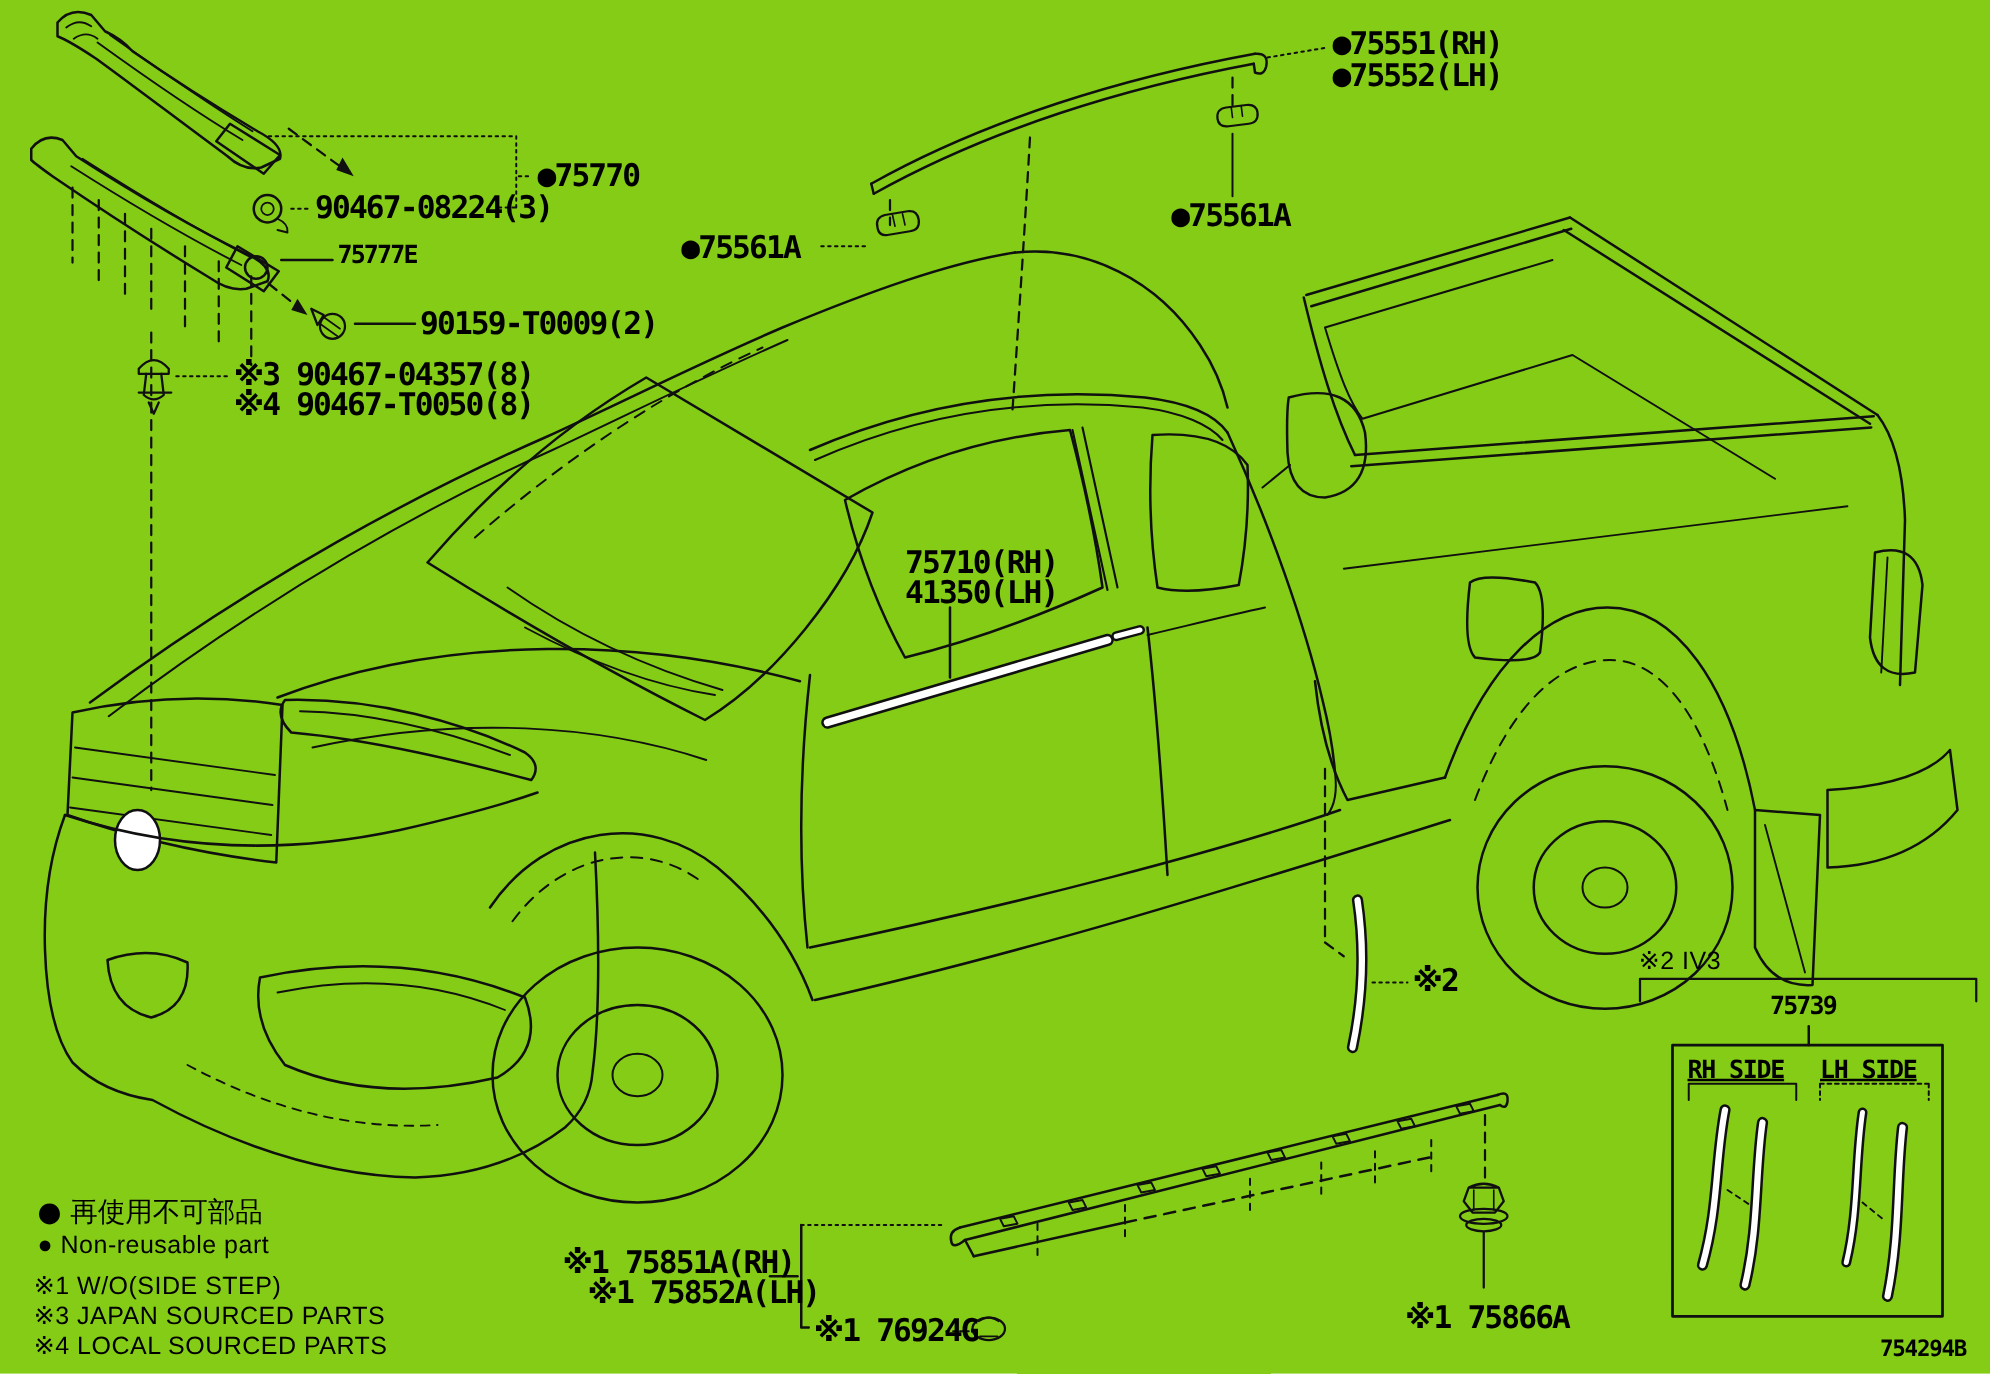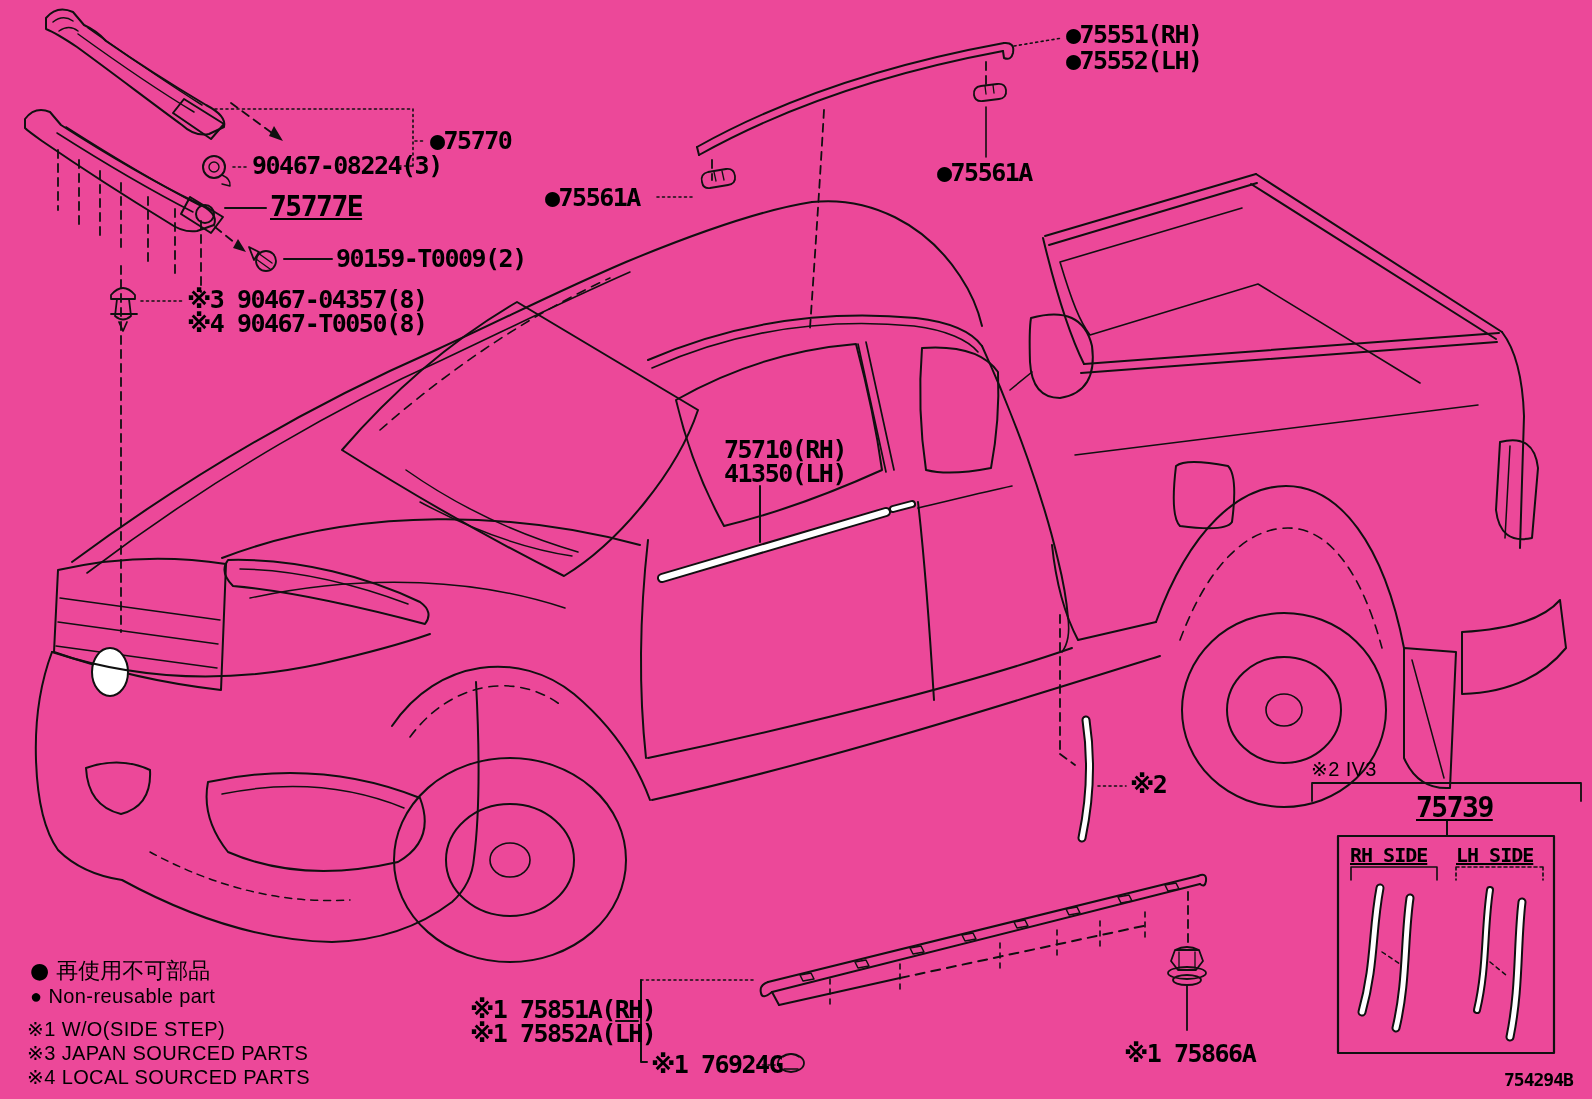--- a/index.html
+++ b/index.html
@@ -1,21 +1,21 @@
 <!DOCTYPE html>
 <html><head>
 <meta charset="utf-8">
 <style>
   html,body{margin:0;padding:0;background:#fff;}
-  .stage{position:relative;width:1592px;height:1099px;background:#ec4899;overflow:hidden;
+  .stage{position:relative;width:1592px;height:1099px;background:#84cc16;overflow:hidden;
          font-family:"DejaVu Sans Mono","DejaVu Sans",monospace;color:#000;}
   .stage svg{position:absolute;left:0;top:0;}
   .lbl{position:absolute;white-space:nowrap;line-height:1.02;color:#000;}
   .pn{font:700 25px/1.02 "DejaVu Sans Mono","DejaVu Sans",monospace;letter-spacing:-1.5px;}
-  .pn.big{font-size:28px;text-decoration:underline;}
+  .pn.big{font-size:20px;}
   .pn.doc{font-size:18px;letter-spacing:-1px;}
   .sidelbl{font:700 20px/1.02 "DejaVu Sans Mono","DejaVu Sans",monospace;letter-spacing:-1px;text-decoration:underline;}
   .note{font:400 20px/1.05 "Liberation Sans","DejaVu Sans",sans-serif;letter-spacing:.4px;}
   .legend-jp{font:400 22px/1.05 "DejaVu Sans",sans-serif;}
 </style>
 </head>
 <body>
 
 <div class="stage">
 
@@ -241,21 +241,21 @@
 <div class="lbl pn" style="left:187px;top:311px">※4 90467-T0050(8)</div>
 <div class="lbl pn" style="left:545px;top:185px">●75561A</div>
 <div class="lbl pn" style="left:937px;top:160px">●75561A</div>
 <div class="lbl pn" style="left:724px;top:437px">75710(RH)</div>
 <div class="lbl pn" style="left:724px;top:461px">41350(LH)</div>
 <div class="lbl pn" style="left:1130px;top:772px">※2</div>
 <div class="lbl note" style="left:1311px;top:759px">※2 IV3</div>
 <div class="lbl pn big" style="left:1416px;top:794px">75739</div>
 <div class="lbl sidelbl" style="left:1350px;top:845px">RH SIDE</div>
 <div class="lbl sidelbl" style="left:1456px;top:845px">LH SIDE</div>
-<div class="lbl pn" style="left:470px;top:997px">※1 75851A(RH)</div>
+<div class="lbl pn" style="left:450px;top:997px">※1 75851A(RH)</div>
 <div class="lbl pn" style="left:470px;top:1021px">※1 75852A(LH)</div>
 <div class="lbl pn" style="left:651px;top:1052px">※1 76924G</div>
 <div class="lbl pn" style="left:1124px;top:1041px">※1 75866A</div>
 
 <div class="lbl legend-jp" style="left:30px;top:959px">● 再使用不可部品</div>
 <div class="lbl note" style="left:30px;top:986px">● Non-reusable part</div>
 <div class="lbl note" style="left:27px;top:1019px">※1 W/O(SIDE STEP)</div>
 <div class="lbl note" style="left:27px;top:1043px">※3 JAPAN SOURCED PARTS</div>
 <div class="lbl note" style="left:27px;top:1067px">※4 LOCAL SOURCED PARTS</div>
 <div class="lbl pn doc" style="left:1504px;top:1071px">754294B</div>

